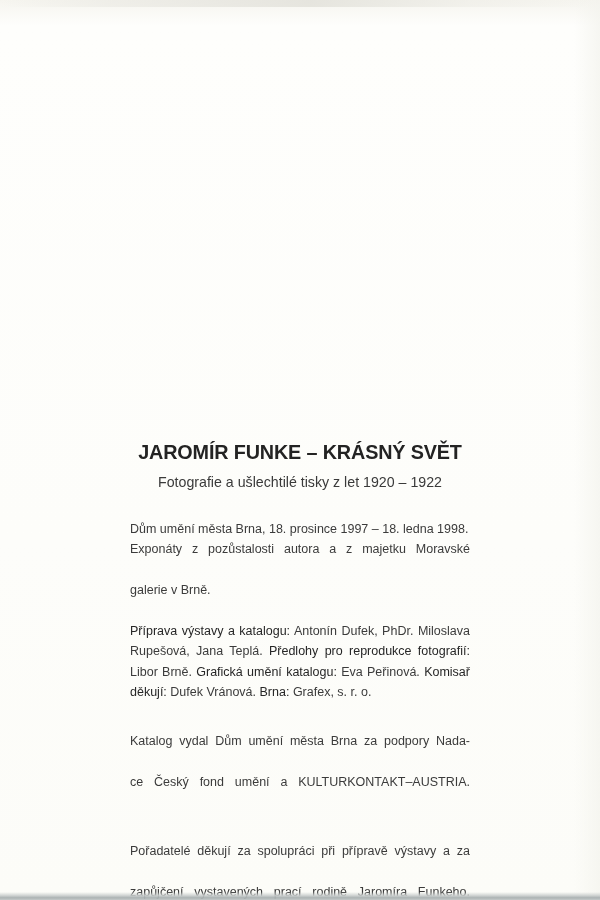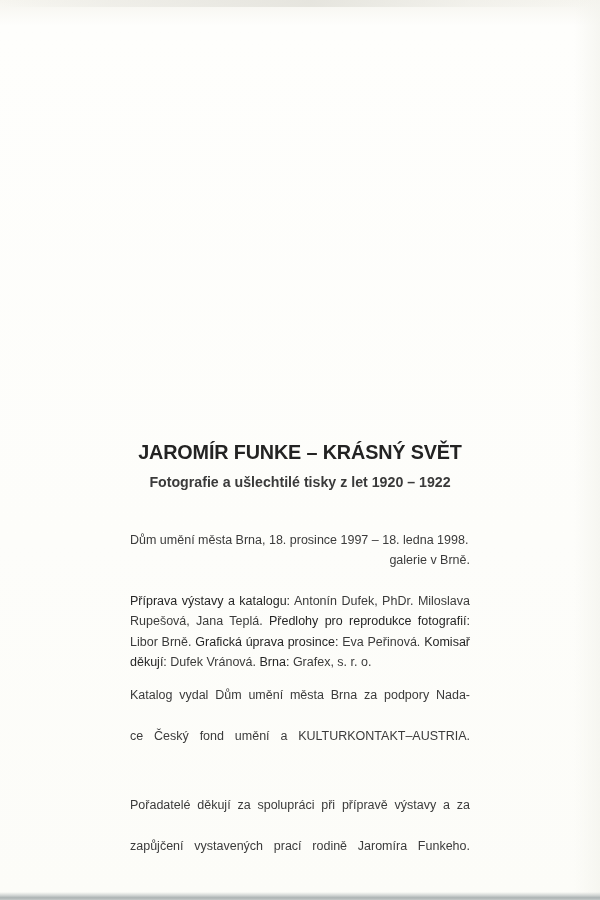--- a/index.html
+++ b/index.html
@@ -89,44 +89,44 @@
     line-height: 1.18;
     color: #232323;
     transform: scaleX(0.965);
     transform-origin: center;
     white-space: nowrap;
   }
 
   .subtitle {
     margin: 10px 0 0 0;
     font-size: 14.2px;
-    font-weight: bold;
+    font-weight: normal;
     text-align: center;
     line-height: 1.25;
     color: #3a3a3a;
     white-space: nowrap;
   }
 
   .block {
     margin: 0;
     font-size: 12.5px;
     line-height: 20.5px;
     color: #3b3b3b;
     text-align: justify;
     text-justify: inter-word;
   }
 
   .block.centered-last > .line-last {
     display: block;
-    text-align: right;
+    text-align: left;
   }
 
-  .block-venue { margin-top: 38px; }
+  .block-venue { margin-top: 27px; }
   .block-credits { margin-top: 20px; }
-  .block-publisher { margin-top: 12px; }
+  .block-publisher { margin-top: 28px; }
   .block-thanks { margin-top: 28px; }
 
   .line {
     display: block;
   }
   .line-justify {
     display: block;
     text-align: justify;
   }
   
@@ -152,30 +152,31 @@
   <div class="scan-edge-right"></div>
 
   <div class="content">
 
     <h1 class="title">JAROMÍR FUNKE – KRÁSNÝ SVĚT</h1>
 
     <p class="subtitle">Fotografie a ušlechtilé tisky z let 1920 – 1922</p>
 
     <p class="block block-venue centered-last">
       <span class="line">Dům umění města Brna, 18. prosince 1997 – 18. ledna 1998.</span>
+      <span class="line line-justify">Exponáty z pozůstalosti autora a z majetku Moravské</span>
       <span class="line-last">galerie v Brně.</span>
     </p>
 
     <p class="block block-credits">
       <span class="lbl">Příprava výstavy a katalogu:</span>
       <span>Antonín Dufek, PhDr. Miloslava</span>
       <span>Rupešová, Jana Teplá.</span>
       <span class="lbl">Předlohy pro reprodukce fotografií:</span>
       <span>Libor Brně.</span>
-      <span class="lbl">Grafická úprava prosince:</span>
+      <span class="lbl">Grafická umění katalogu:</span>
       <span>Eva Peřinová.</span>
       <span class="lbl">Komisař děkují:</span>
       <span>Dufek Vránová.</span>
       <span class="lbl">Brna:</span>
       <span>Grafex, s. r. o.</span>
     </p>
 
     <p class="block block-publisher">
       <span class="line line-justify">Katalog vydal Dům umění města Brna za podpory Nada-</span>
       <span class="line line-justify">ce Český fond umění a KULTURKONTAKT–AUSTRIA.</span>

